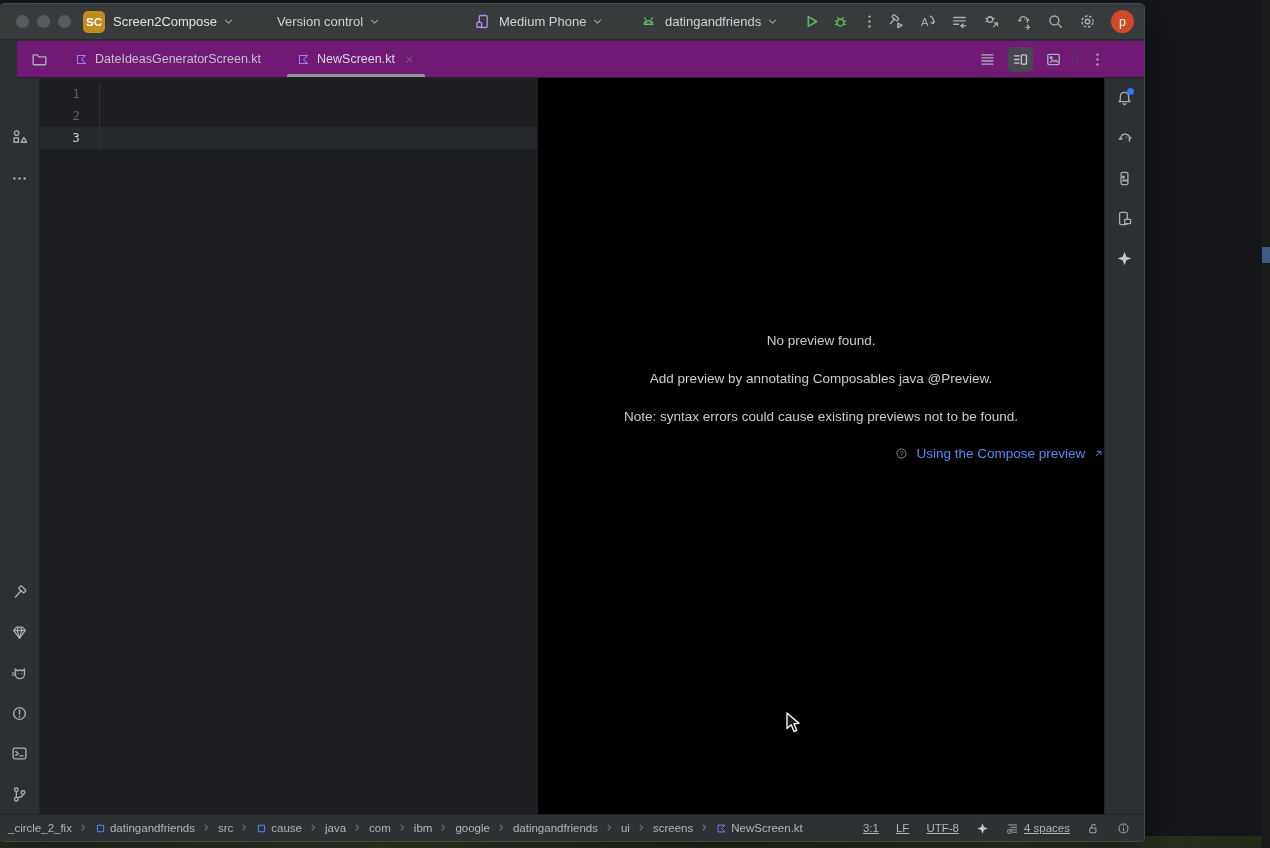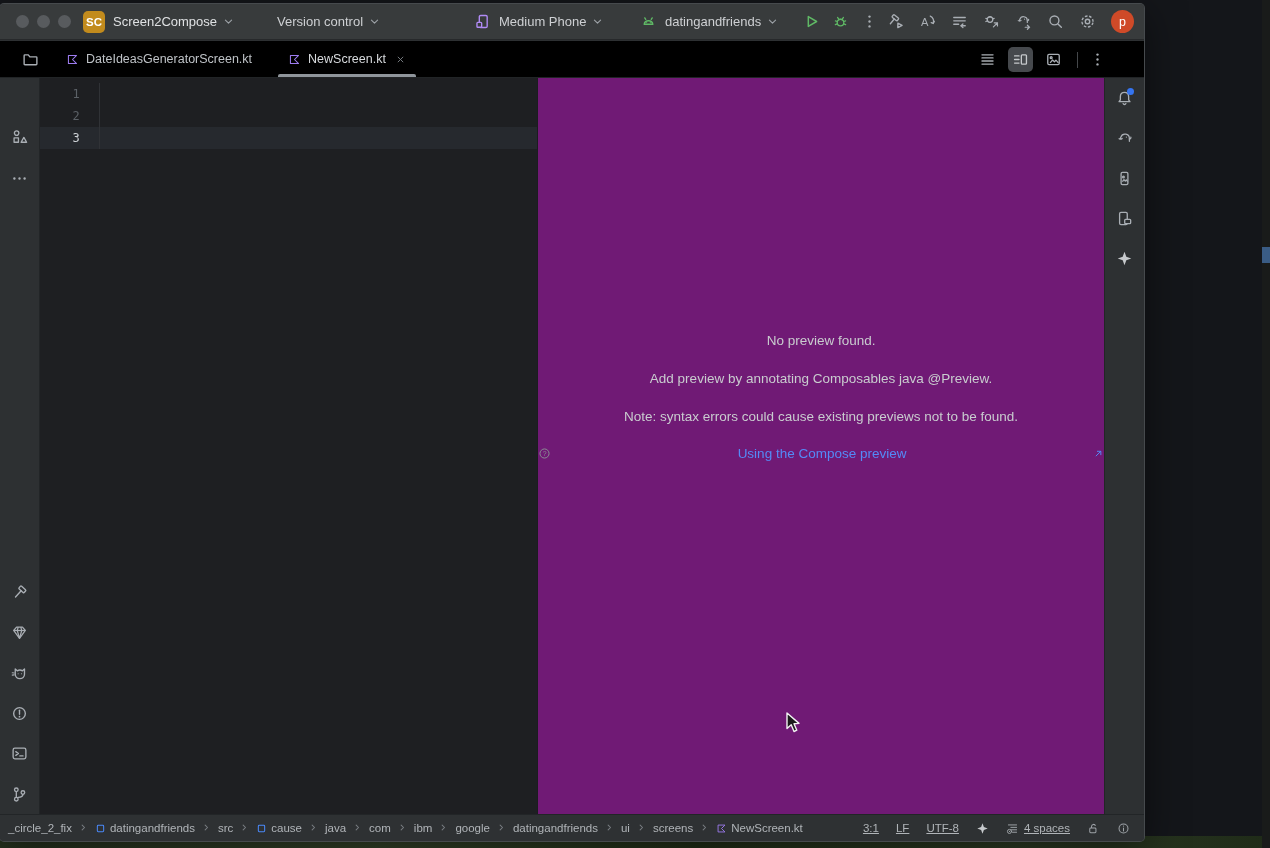--- a/index.html
+++ b/index.html
@@ -45,22 +45,22 @@
   svg.ic-xs { width:11px; height:11px; color:#787d82; display:block; }
   .green { color:#5fb865 !important; }
   .purple { color:#b18bf5 !important; }
   .kotlin { color:#9d7cf0 !important; }
   .blue { color:#4a88f7 !important; }
   .white { color:#c6c9cc !important; }
   .linkblue { color:#548af7 !important; }
   .graydim { color:#8a8f94 !important; }
 
   
-  .tabstrip { position:absolute; left:0; top:37px; width:100%; height:37px; background:#000000;
-    border-bottom:1px solid #212426; display:flex; align-items:stretch;padding-left:8px; }
+  .tabstrip { position:absolute; left:17px; top:37px; width:100%; height:37px; background:#701a75;
+    border-bottom:1px solid #212426; display:flex; align-items:stretch; }
   .strip-left { width:44px; display:flex; align-items:center; justify-content:center; }
   .tab { display:flex; align-items:center; gap:7px; padding:0 14px; font-size:12.5px;
     color:#bfc3c7; position:relative; cursor:default; }
   .tab.active { color:#d8dbde; }
   .tab.active .underline { position:absolute; left:4px; right:4px; bottom:0; height:3px;
     border-radius:2px 2px 0 0; background:#8f959b; }
   .tab-close { display:flex; align-items:center; margin-left:2px; }
   .strip-right { position:absolute; right:38px; top:37px; height:37px; display:flex;
     align-items:center; gap:8px; }
   .viewmode { padding:4px; border-radius:5px; display:flex; }
@@ -78,23 +78,23 @@
   .erow { display:flex; height:22px; align-items:center; }
   .erow.caret-line { background:#26292e; }
   .editor-pad { padding-top:5px; }
   .gutter-num { width:40px; text-align:right; font-size:12px; color:#5c6167; flex:none; }
   .gutter-num.cur { color:#ced2d6; }
   .gutter-space { width:20px; flex:none; border-right:1px solid #303236; align-self:stretch; }
   .codetext { font-size:13px; margin-left:6px; white-space:pre; color:#bcbec4; }
   .kw { color:#cf8e6d; }
   .check-slot { position:absolute; top:10px; left:531px; }
 
-  .preview { width:630px; background:#701a75; position:relative; border-left:1px solid #1b1d1f; }
+  .preview { width:630px; background:#000000; position:relative; border-left:1px solid #1b1d1f; }
   .pmsg { position:absolute; left:0; right:0; text-align:center; font-size:13.5px; color:#c9cccf; }
-  .plink-row { position:absolute; left:0; right:0; display:flex; justify-content:space-between;
+  .plink-row { position:absolute; left:0; right:0; display:flex; justify-content:flex-end;
     align-items:center; gap:8px; font-size:13.5px; }
   .plink { color:#548af7; cursor:pointer; }
 
   
   .statusbar { position:absolute; left:0; bottom:0; width:100%; height:27px; background:#2e3133;
     border-top:1px solid #222527; display:flex; align-items:center; font-size:11.5px; color:#b0b4b8; }
   .crumbs { display:flex; align-items:flex-start; gap:6px; margin-left:8px; white-space:nowrap; }
   .crumb { display:flex; align-items:center; gap:4px; cursor:default; }
   .sb-right { position:absolute; right:14px; display:flex; align-items:center; gap:17px; }
   .sb-item { display:flex; align-items:center; gap:5px; cursor:default;text-decoration:underline; }

